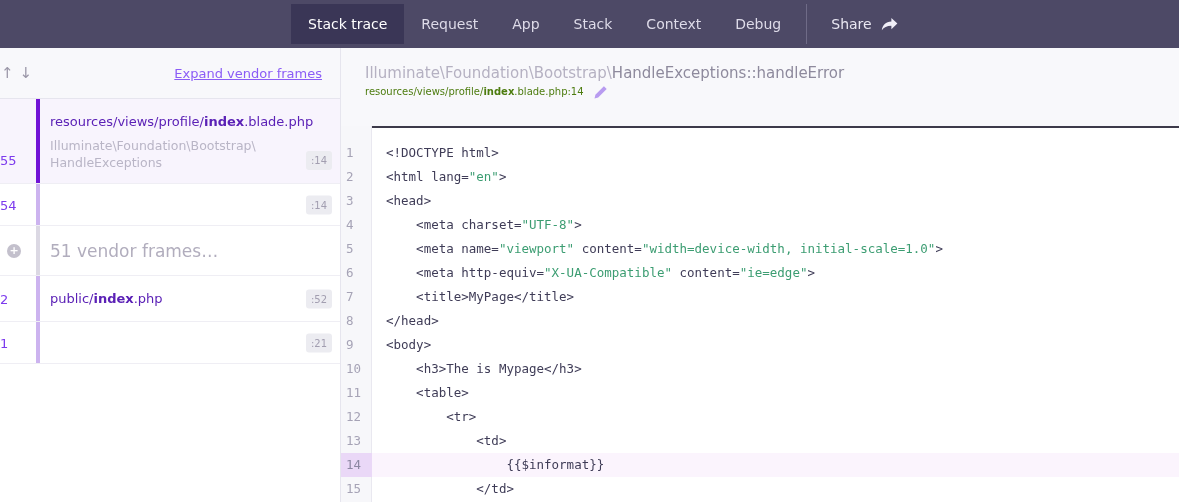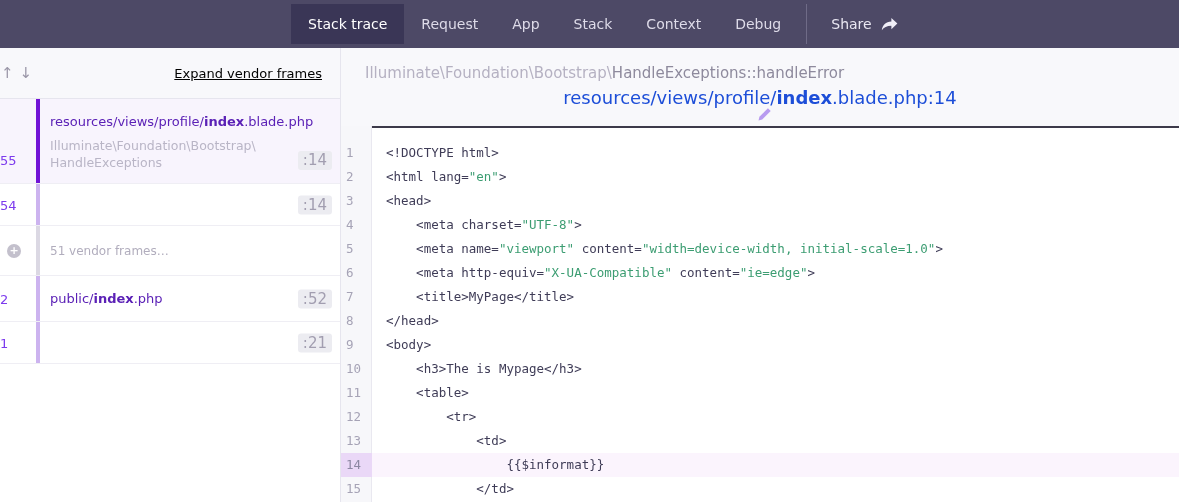--- a/index.html
+++ b/index.html
@@ -19,59 +19,59 @@
 
   
   .page { display:flex; height:454px; }
   aside { width:341px; border-right:1px solid #e6e5ee; background:#ffffff; flex:none; }
   .main { flex:1; display:flex; flex-direction:column; background:#f8f8fb; min-width:0; }
 
   
   .side-head { height:51px; background:#f8f8fb; border-bottom:1px solid #e6e5ee;
                display:flex; align-items:center; padding:0 18px 0 0; }
   .nav-arrows { color:#9b97a8; font-size:15px; letter-spacing:6px; padding-left:1px; cursor:pointer; }
-  .expand-link { margin-left:auto; color:#000000; font-size:13px;
+  .expand-link { margin-left:auto; color:#8b5cf6; font-size:13px;
                  text-decoration:underline; cursor:pointer; }
 
   .frame { position:relative; border-bottom:1px solid #efeef4; background:#fff; }
   .frame .bar { position:absolute; left:36px; top:0; bottom:0; width:4px; background:#ccb3ef; }
   .frame.active { background:#f8f4fd; }
   .frame.active .bar { background:#7113d6; }
   .frame.vendor .bar { background:#dbd8e3; }
   .frame .num { position:absolute; left:0; width:36px; text-align:left;
                 color:#7c3aed; font-size:13px; }
   .frame.active .num { bottom:15px; }
   .frame:not(.active) .num { top:50%; transform:translateY(-50%); }
   .frame .content { margin-left:50px; margin-right:46px; }
   .frame.active .content { padding:14px 0 12px; }
   .frame .path { color:#5b21b6; font-size:13px; line-height:17px; }
   .frame .path b { font-weight:bold; }
   .frame .cls { color:#b9b5c6; font-size:12.5px; line-height:17px; }
   .frame .cls-wrap { margin-top:7px; }
   .frame .badge { position:absolute; right:8px; background:#ececf1; color:#a29eb0;
-                  font-size:15px; line-height:17px; padding:1px 5px; border-radius:3px; }
+                  font-size:10px; line-height:17px; padding:1px 5px; border-radius:3px; }
   .frame.active .badge { bottom:13px; }
   .frame:not(.active) .badge { top:50%; transform:translateY(-50%); }
   .frame.slim { height:42px; }
   .frame.single { height:46px; }
   .frame.single .content { display:flex; align-items:center; height:100%; }
   .frame.vendor { height:50px; }
   .frame.vendor .content { display:flex; align-items:center; height:100%;
-                           color:#b1adbd; font-size:12px; }
+                           color:#b1adbd; font-size:17px; }
   .plus-icon { position:absolute; left:7px; top:50%; transform:translateY(-50%);
                width:14px; height:14px; border-radius:50%; background:#c3c0cc;
                color:#ffffff; font-size:11px; line-height:14px; text-align:center;
                font-weight:bold; }
 
   
   .main-head { height:78px; padding:16px 24px 0; flex:none; }
-  .mh-line1 { font-size:15px; line-height:18px; margin-bottom:7px; }
+  .mh-line1 { font-size:15px; line-height:18px; margin-bottom:1px; }
   .mh-ns { color:#b5b1c2; }
   .mh-method { color:#8e8a9d; }
-  .mh-line2 { font-size:18px; line-height:18px; color:#1d4ed8; display:flex; align-items:center;flex-direction:column; }
+  .mh-line2 { font-size:10px; line-height:18px; color:#4d7c0f; display:flex; align-items:center; }
   .mh-line2 b { font-weight:bold; }
   .pencil { margin-left:9px; cursor:pointer; display:flex; }
 
   
   .editor { flex:1; position:relative; background:#ffffff; overflow:hidden; }
   .editor::before { content:''; position:absolute; left:0; top:0; bottom:0;
                     width:30px; background:#f7f7fa; border-right:1px solid #e9e8f0; }
   .editor::after { content:''; position:absolute; left:31px; right:0; top:0;
                    height:2px; background:#3d3a4a; }
   .ed-rows { position:relative; padding-top:15px; }

